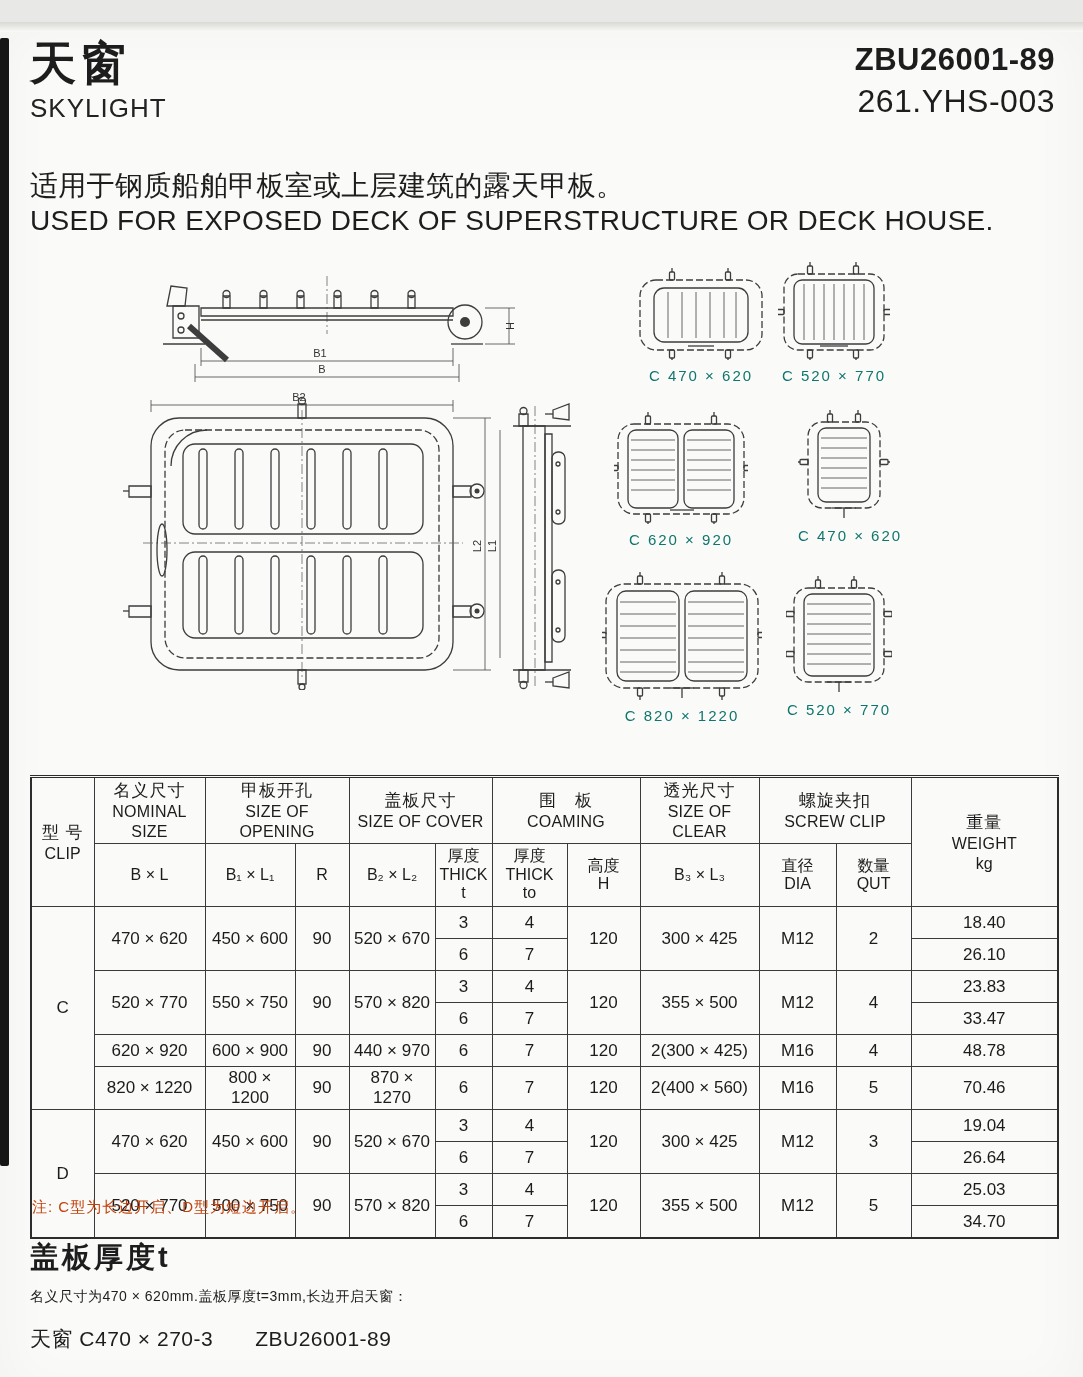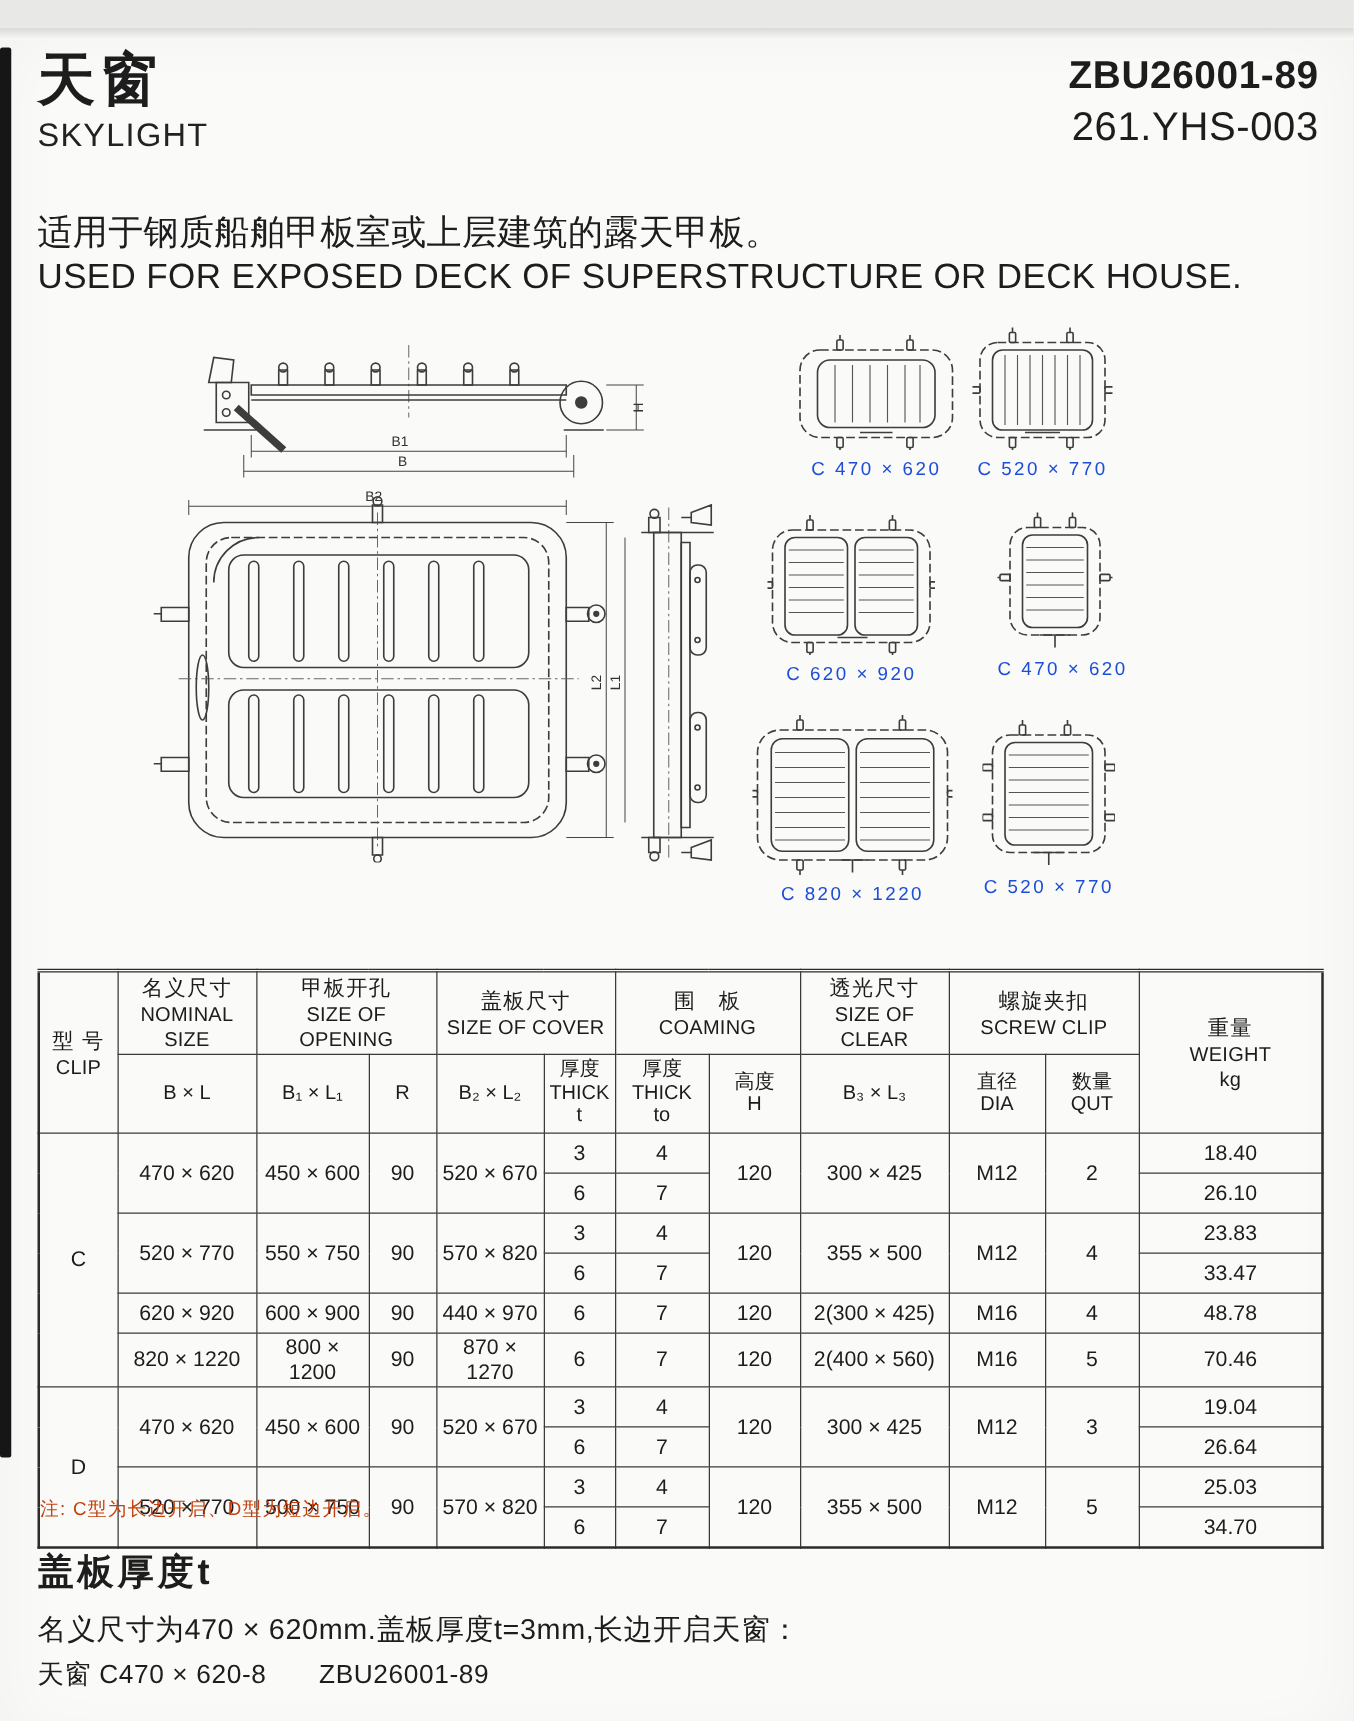--- a/index.html
+++ b/index.html
@@ -27,38 +27,38 @@
   .lnthin{stroke:#555;fill:none;stroke-width:0.9;}
   .filldark{fill:#3d3d3d;stroke:none;}
   .dash{stroke-dasharray:7 3;}
   .cline{stroke-dasharray:10 3 2 3;stroke:#666;stroke-width:0.8;fill:none;}
   .dim{stroke:#444;stroke-width:0.8;fill:none;}
   text.dimlab{font-family:"Liberation Sans",sans-serif;font-size:11px;fill:#333;stroke:none;}
 
   .thumbs{position:absolute;left:600px;top:240px;width:410px;height:470px;}
   .thumb{position:absolute;text-align:center;}
   .thumb svg{margin:0 auto;}
-  .thumb .lab{font-size:15px;letter-spacing:2px;color:#1d4ed8;margin-top:7px;white-space:nowrap;}
+  .thumb .lab{font-size:15px;letter-spacing:2px;color:#0f766e;margin-top:7px;white-space:nowrap;}
 
   
   table.spec{position:absolute;left:30px;top:753px;width:1027px;border-collapse:collapse;
              table-layout:fixed;font-size:17px;color:#1c1c1c;}
   table.spec th,table.spec td{border:1px solid #3a3a3a;text-align:center;vertical-align:middle;
              padding:1px 2px;font-weight:normal;overflow:hidden;}
   table.spec{border:2px solid #2c2c2c;border-top:3px double #2c2c2c;}
   .hzh{font-size:17px;letter-spacing:1px;}
   .hen{font-size:16px;letter-spacing:0.2px;}
   .hsub{font-size:16px;}
   tr.h1 th{height:56px;}
   tr.h2 th{height:60px;line-height:1.15;}
   tr.r td{height:29px;}
 
   .note{position:absolute;left:32px;top:1176px;font-size:15px;letter-spacing:1px;color:#c2410c;}
   .ex-heading{position:absolute;left:30px;top:1216px;font-size:29px;font-weight:bold;letter-spacing:3px;}
-  .ex-line1{position:absolute;left:30px;top:1266px;font-size:23px;letter-spacing:0.5px;}
+  .ex-line1{position:absolute;left:30px;top:1266px;font-size:14px;letter-spacing:0.5px;}
   .ex-line2{position:absolute;left:30px;top:1303px;font-size:21px;letter-spacing:0.5px;}
   .ex-line2 .gap{display:inline-block;width:42px;}
 </style>
 </head>
 <body>
 
 <div class="page">
   <div class="scan-top"></div>
   <div class="scan-edge"></div>
 
@@ -602,15 +602,15 @@
       <td>7</td>
       <td>34.70</td>
     </tr>
   </tbody>
     </table>
 
   <div class="note">注: C型为长边开启、D型为短边开启。</div>
   <div class="ex-heading">盖板厚度t</div>
   <div class="ex-line1">名义尺寸为470 × 620mm.盖板厚度t=3mm,长边开启天窗：</div>
   <div class="ex-line2">
-    <span>天窗 C470 × 620-8</span><span class="gap"></span><span>ZBU26001-89</span>
+    <span>天窗 C470 × 270-3</span><span class="gap"></span><span>ZBU26001-89</span>
   </div>
 </div>
 
 </body></html>

